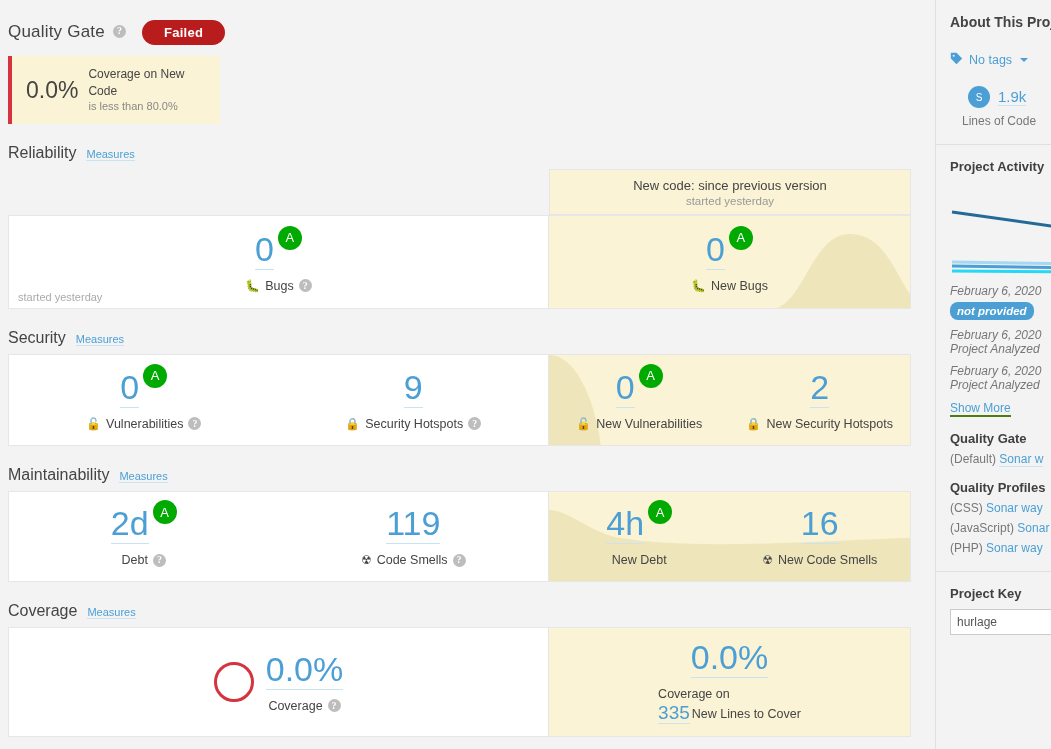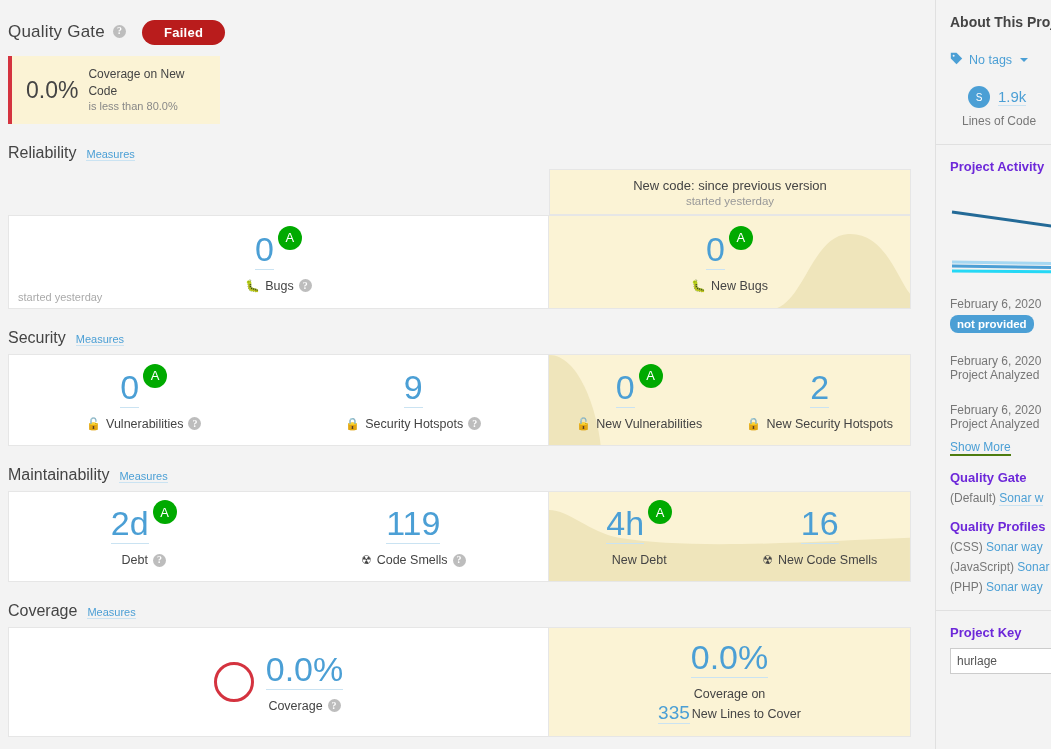--- a/index.html
+++ b/index.html
@@ -151,35 +151,35 @@
     border: 3px solid #d4333f;
     margin-right: 12px;
   }
   .cov-left-inner { display:flex; align-items:center; justify-content:center; width:100%;}
   .cov-newlines { display: flex; align-items: center; gap: 2px; margin-top: 2px;}
   .cov-newlines-num {
     font-size: 19px; color: #4b9fd5; font-weight: 300;
     border-bottom: 1px solid #cae3f2; line-height: 1.05;
     cursor: pointer;
   }
-  .cov-stack { display:flex; flex-direction:column; align-items:center;}
+  .cov-stack { display:flex; flex-direction:column; align-items:flex-start;}
   .cov-on { font-size: 12.5px; color: #444; }
 
   
   .sidebar {
     position: relative;
     width: 116px;
     height: 749px;
     background: #f3f3f3;
     border-left: 1px solid #e0e0e0;
     padding: 14px 0 0 14px;
     overflow: hidden;
   }
   .sb-title { font-size: 14px; font-weight: bold; color: #444; white-space: nowrap;}
-  .sb-h { font-size: 13px; font-weight: bold; color: #6d28d9; white-space: nowrap;}
+  .sb-h { font-size: 13px; font-weight: bold; color: #404040; white-space: nowrap;}
   .sb-tags {
     display: flex; align-items: center; gap: 6px;
     margin-top: 22px; color: #4b9fd5; font-size: 12.5px;
     cursor: pointer;
   }
   .caret {
     width: 0; height: 0;
     border-left: 4px solid transparent; border-right: 4px solid transparent;
     border-top: 4px solid #4b9fd5;
     margin-left: 2px;
@@ -196,21 +196,21 @@
   }
   .loc-num {
     font-size: 15px; color: #4b9fd5;
     border-bottom: 1px solid #cae3f2;
     cursor: pointer;
   }
   .loc-label { font-size: 12px; color: #777; margin-top: 6px; padding-left: 12px; white-space: nowrap;}
   .sb-sep { border-top: 1px solid #e0e0e0; margin: 16px 0 0 0; width: 130px; margin-left: -14px;}
   .sb-block { margin-top: 14px; }
   .activity-graph { margin-top: 10px; height: 92px; position: relative; }
-  .evt { margin-top: 21px; }
+  .evt { margin-top: 8px; font-style: italic; }
   .evt-date { font-size: 12px; color: #777; white-space: nowrap;}
   .evt-type { font-size: 12px; color: #777; white-space: nowrap;}
   .evt-version {
     display: inline-block; margin-top: 4px;
     background: #4b9fd5; color: #fff;
     font-size: 11.5px; font-weight: bold;
     padding: 3px 7px; border-radius: 8px;
     white-space: nowrap;
   }
   .show-more {

